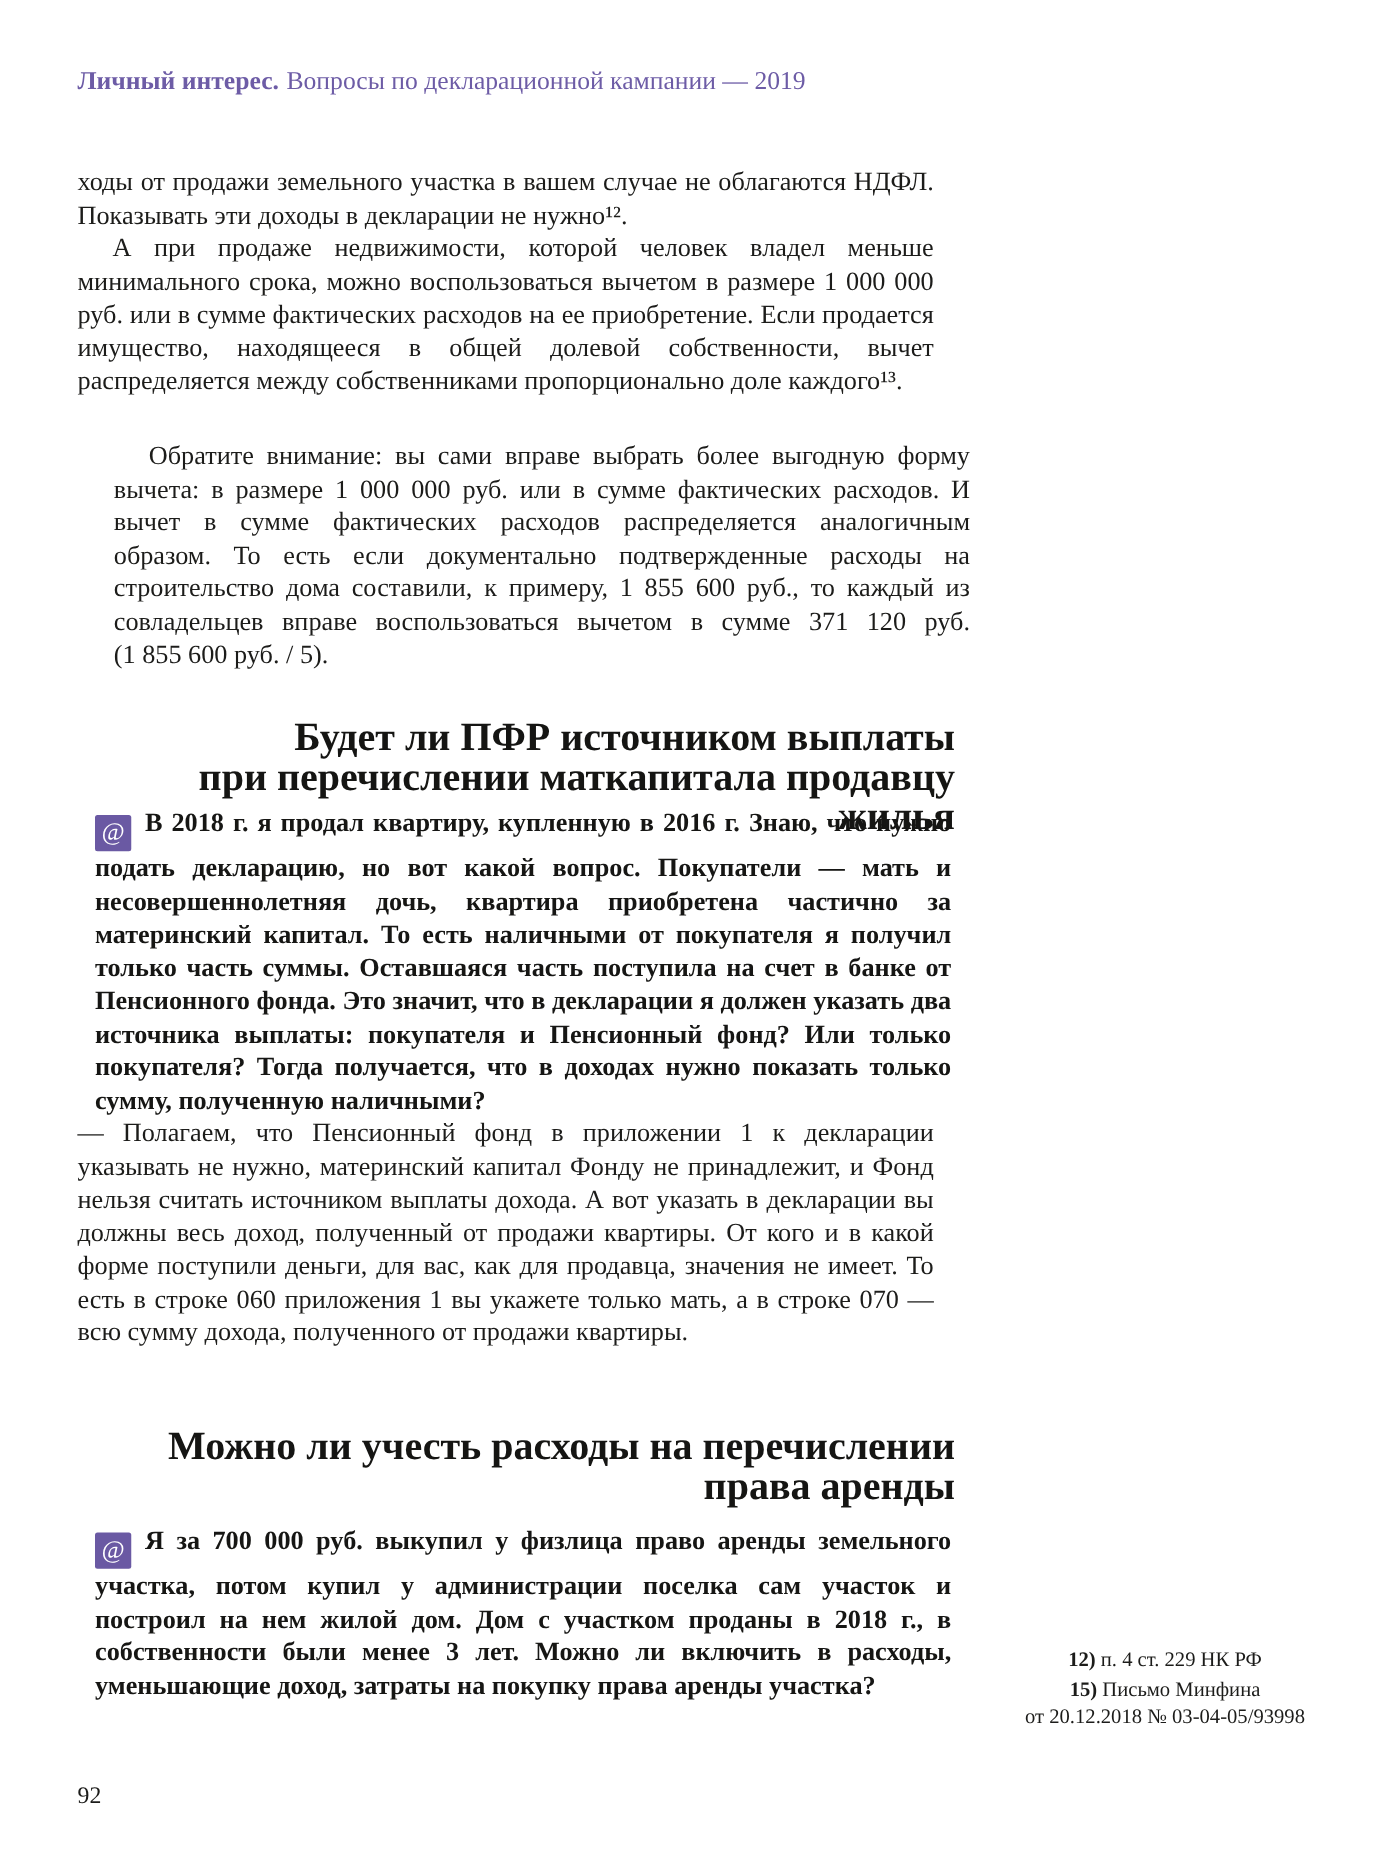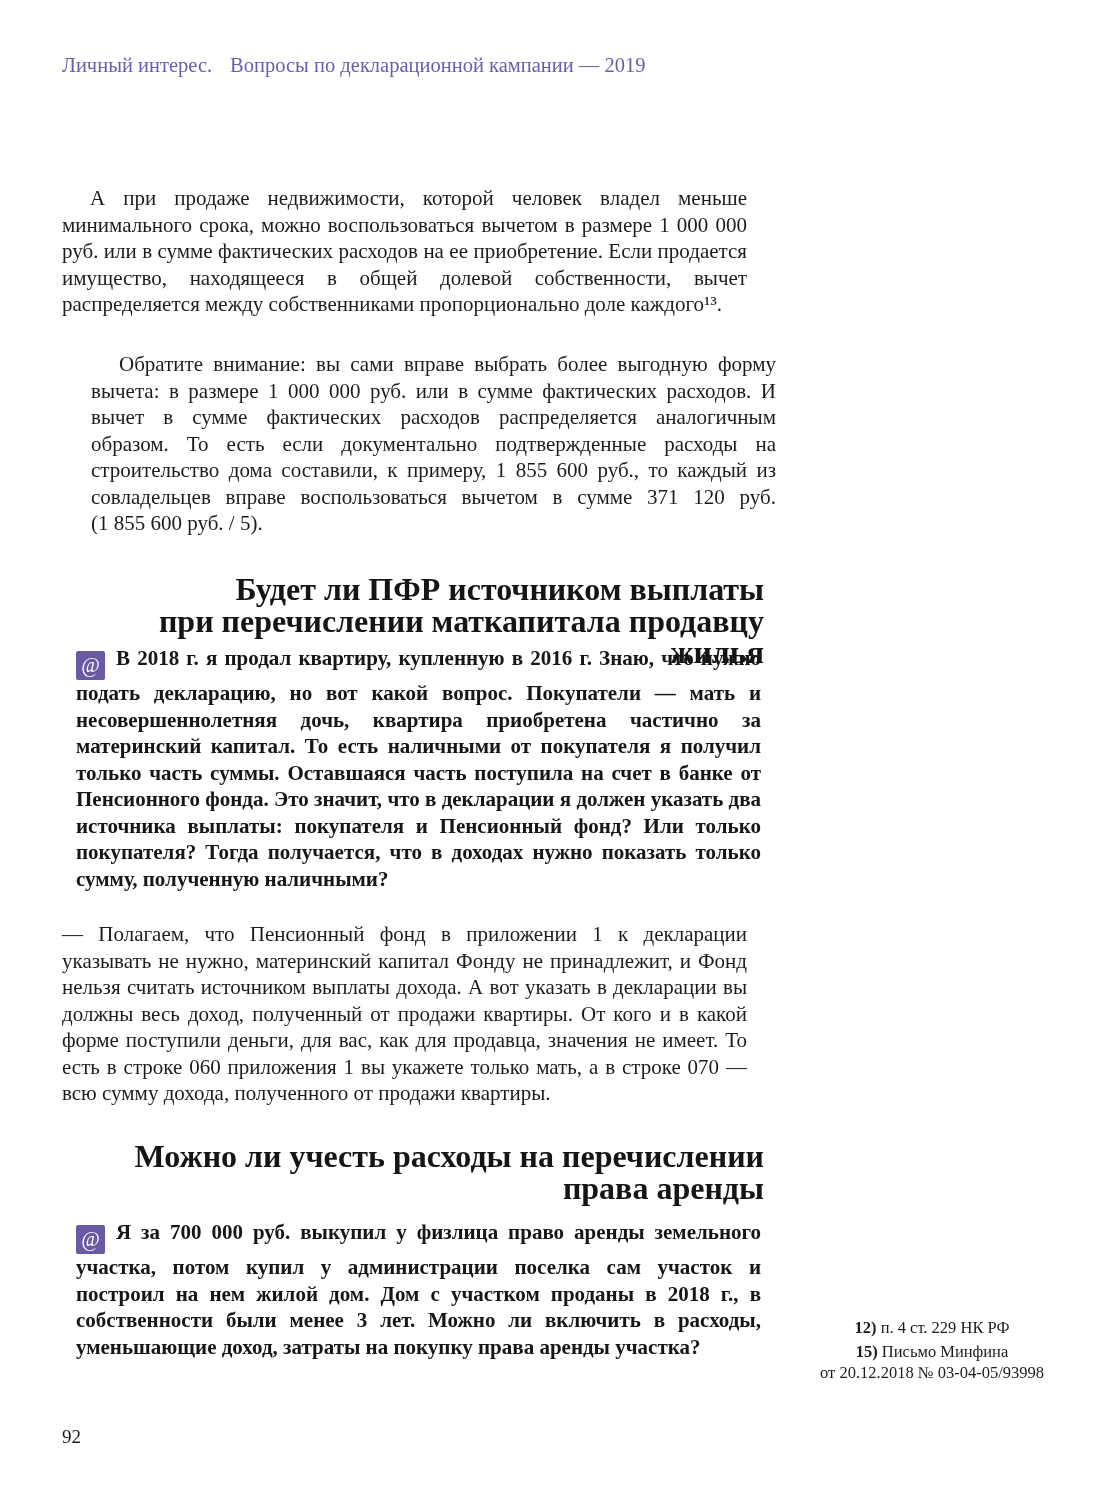--- a/index.html
+++ b/index.html
@@ -16,22 +16,22 @@
   .running-head {
     position: absolute;
     left: 62px;
     top: 52px;
     width: 900px;
     font-size: 20.5px;
     line-height: 26px;
     color: #6d5ca6;
     white-space: nowrap;
   }
-  .running-head .rh-bold { font-weight: normal; }
-  .running-head .rh-rest { margin-left: 18px; }
+  .running-head .rh-bold { font-weight: bold; }
+  .running-head .rh-rest { margin-left: 6px; }
 
   .body-par {
     position: absolute;
     left: 62px;
     width: 685px;
     margin: 0;
     font-size: 21px;
     line-height: 26.5px;
     text-align: justify;
   }
@@ -78,21 +78,21 @@
     font-style: italic;
     font-weight: normal;
     font-size: 20px;
     line-height: 28px;
     text-align: center;
     border-radius: 2px;
     vertical-align: -7px;
     margin-right: 11px;
   }
 
-  #answer-1 { top: 921px; }
+  #answer-1 { top: 893px; }
 
   .footnotes {
     position: absolute;
     left: 792px;
     top: 1317px;
     width: 280px;
     font-size: 16.5px;
     line-height: 21.5px;
     color: #1c1c1a;
     text-align: center;
@@ -112,20 +112,21 @@
 </style>
 </head>
 <body>
 
 <div class="page">
 
   <div class="running-head">
     <span class="rh-bold">Личный интерес.</span><span class="rh-rest">Вопросы по декларационной кампании — 2019</span>
   </div>
 
+  <p class="body-par" id="par-1">ходы от продажи земельного участка в вашем случае не облагаются НДФЛ. Показывать эти доходы в декларации не нужно¹².</p>
   <p class="body-par indent" id="par-2">А при продаже недвижимости, которой человек владел меньше минимального срока, можно воспользоваться вычетом в размере 1&nbsp;000&nbsp;000 руб. или в сумме фактических расходов на ее приобретение. Если продается имущество, находящееся в общей долевой собственности, вычет распределяется между собственниками пропорционально доле каждого¹³.</p>
   <p class="body-par indent" id="par-3">Обратите внимание: вы сами вправе выбрать более выгодную форму вычета: в размере 1&nbsp;000&nbsp;000 руб. или в сумме фактических расходов. И вычет в сумме фактических расходов распределяется аналогичным образом. То есть если документально подтвержденные расходы на строительство дома составили, к примеру, 1&nbsp;855&nbsp;600 руб., то каждый из совладельцев вправе воспользоваться вычетом в сумме 371&nbsp;120 руб. (1&nbsp;855&nbsp;600 руб. / 5).</p>
 
   <h2 class="section-heading" id="heading-1">Будет ли ПФР источником выплаты
 при перечислении маткапитала продавцу жилья</h2>
 
   <div class="question" id="question-1">
     <span class="at-icon">@</span><span class="q-text">В 2018 г. я продал квартиру, купленную в 2016 г. Знаю, что нужно подать декларацию, но вот какой вопрос. Покупатели — мать и несовершеннолетняя дочь, квартира приобретена частично за материнский капитал. То есть наличными от покупателя я получил только часть суммы. Оставшаяся часть поступила на счет в банке от Пенсионного фонда. Это значит, что в декларации я должен указать два источника выплаты: покупателя и Пенсионный фонд? Или только покупателя? Тогда получается, что в доходах нужно показать только сумму, полученную наличными?</span>
   </div>
 

